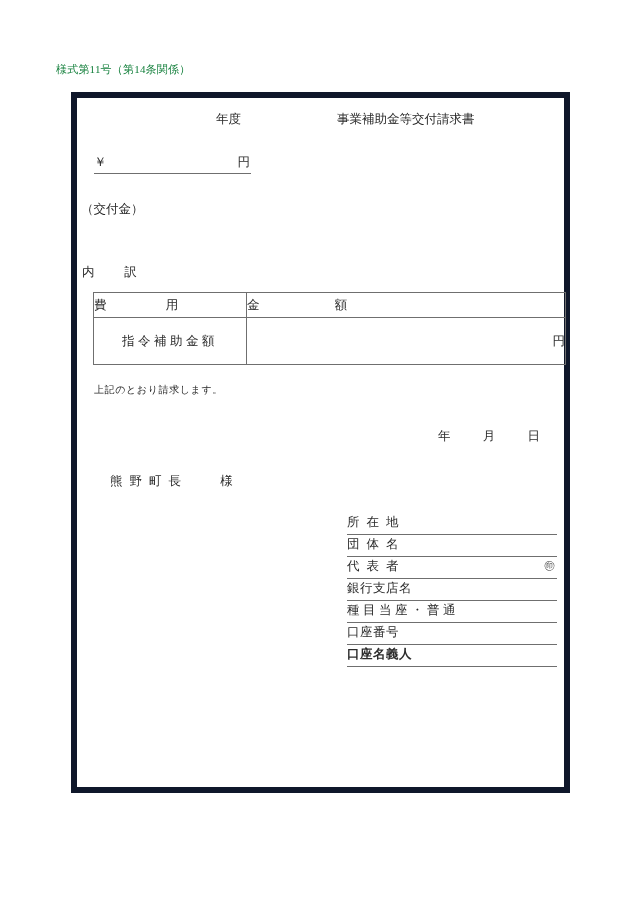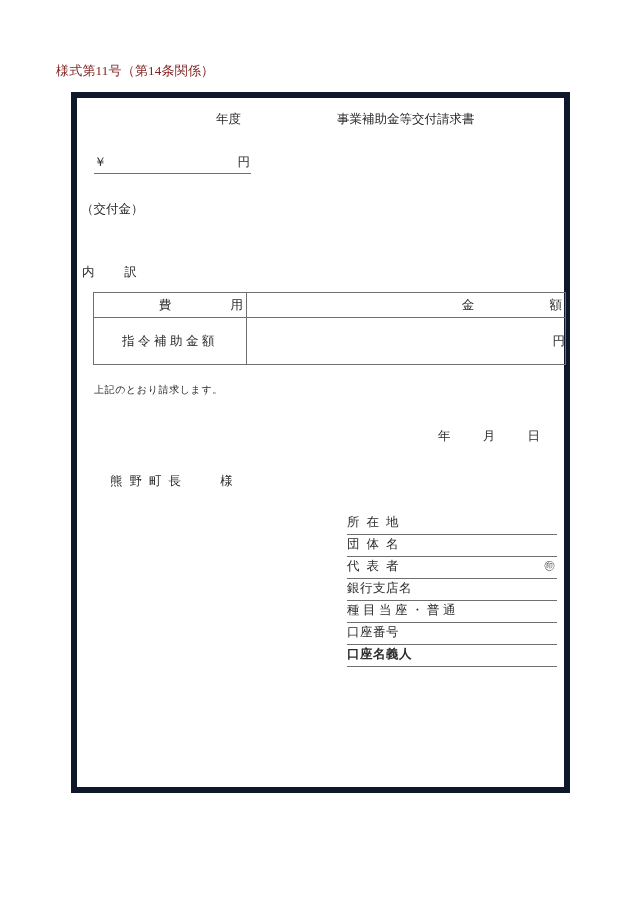--- a/index.html
+++ b/index.html
@@ -22,24 +22,24 @@
     width: 630px;
     height: 915px;
     background: #ffffff;
   }
 
   
   .form-number {
     position: absolute;
     left: 56px;
     top: 62px;
-    font-size: 13px;
+    font-size: 11px;
     letter-spacing: 0.2px;
     white-space: nowrap;
-    color: #7f1d1d;
+    color: #15803d;
   }
 
   
   .frame {
     position: absolute;
     left: 71px;
     top: 92px;
     width: 499px;
     height: 701px;
     border: 6px solid #0f172a;
@@ -129,21 +129,21 @@
   .tbl td {
     border: 1px solid #6f6f6f;
     padding: 0;
     vertical-align: middle;
   }
   .col-fee   { width: 152px; }
   .col-amt   { width: 318px; }
 
   .th-cell {
     height: 24px;
-    text-align: right;
+    text-align: left;
     margin-left: 20px;
   }
   .td-cell {
     height: 46px;
   }
   .fee-name {
     text-align: center;
     letter-spacing: 3.5px;
     padding-left: 3px;
   }

